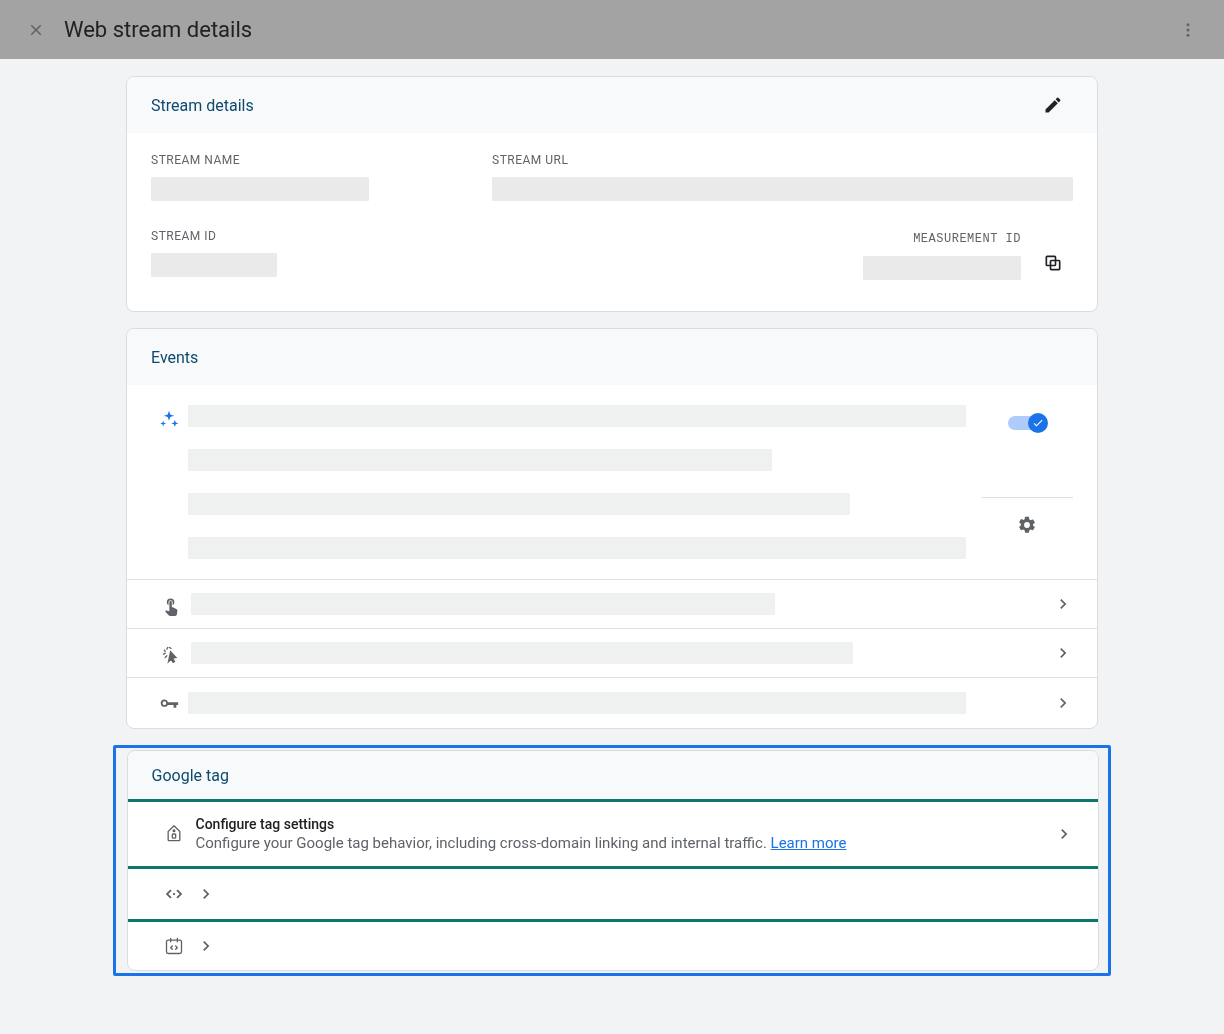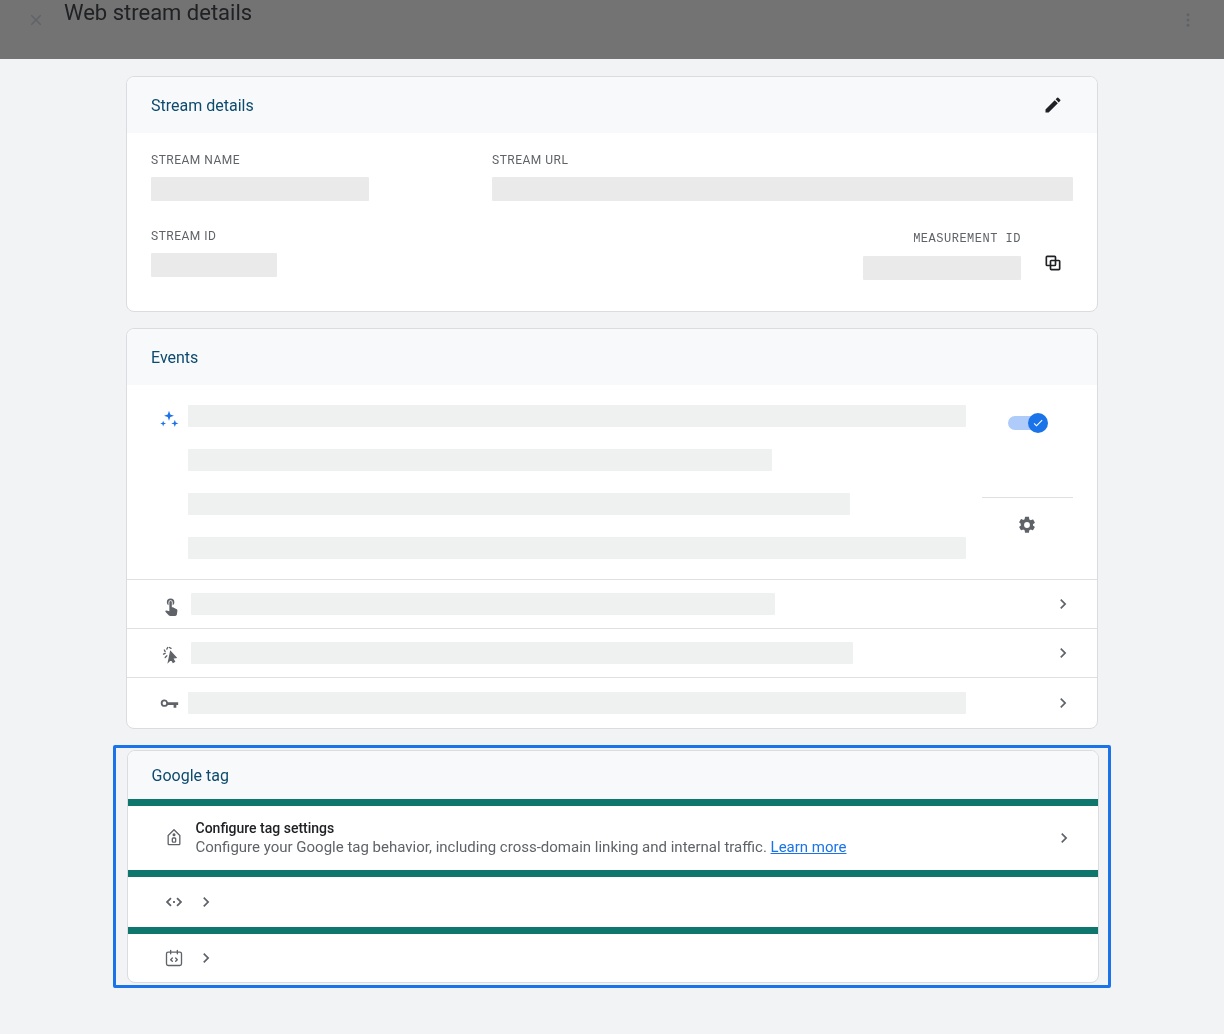--- a/index.html
+++ b/index.html
@@ -1,18 +1,18 @@
 <!DOCTYPE html>
 <html><head>
 <meta charset="utf-8">
 <style>
   * { box-sizing: border-box; }
   html, body { margin:0; padding:0; font-family: Roboto, Arial, sans-serif; background:#fff; color:#202124; }
   body { width:1224px; height:1034px; background:#f1f3f4; position:relative; }
-  .topbar { height:60px; background:#737373; display:flex; padding:0 16px; border-bottom:1px solid #f1f3f4; }
+  .topbar { height:60px; background:#a3a3a3; display:flex; align-items:center; padding:0 16px; border-bottom:1px solid #f1f3f4; }
   .close-btn { width:40px; height:40px; border:none; background:none; display:flex; align-items:center; justify-content:center; cursor:pointer; border-radius:50%; }
   .page-title { font-size:22px; font-weight:400; margin-left:8px; flex:1; }
   .more-btn { width:40px; height:40px; border:none; background:none; cursor:pointer; border-radius:50%; display:flex; align-items:center; justify-content:center; }
   .content { padding:16px 0; }
   .card { width:972px; margin:0 auto 16px auto; background:#fff; border:1px solid #dadce0; border-radius:8px; overflow:hidden; }
   .card-header { background:#f8f9fa; height:56px; display:flex; align-items:center; padding:0 24px; justify-content:space-between; }
   .card-header .title { font-size:16px; color:#0c4a6e; }
   .icon-btn { border:none; background:none; cursor:pointer; width:40px; height:40px; border-radius:50%; display:flex; align-items:center; justify-content:center; }
   .stream-body { padding:20px 24px 28px 24px; }
   .stream-row1 { display:flex; gap:21px; margin-bottom:28px; }
@@ -25,21 +25,21 @@
   
   .events-row, .enh-row { display:flex; align-items:flex-start; padding:12px 24px 12px 24px; border-top:1px solid #e0e0e0; }
   .events-row.first { border-top:none; }
   .row-icon { width:40px; display:flex; justify-content:center; padding-top:4px; }
   .row-main { flex:1; display:flex; flex-direction:column; gap:18px; padding-right:16px; }
   .row-right { width:100px; display:flex; flex-direction:column; align-items:center; justify-content:flex-start; gap:36px; padding-top:8px; position:relative; }
   .row-right .sep { width:100%; border-top:1px solid #e0e0e0; position:absolute; left:0; top:92px; }
   .chev-right-area { width:40px; display:flex; align-items:center; justify-content:center; }
   .skeleton { height:22px; background:#eff0f0; border-radius:1px; }
   .enh-click { display:flex; align-items:center; padding:12px 24px; border-top:1px solid #e0e0e0; cursor:pointer; }
-  .gt-row { display:flex; align-items:center; padding:14px 24px; border-top:7px solid #0f766e; cursor:pointer; }
+  .gt-row { display:flex; align-items:center; padding:14px 24px; border-top:3px solid #0f766e; cursor:pointer; }
   .gt-row .row-icon { width:44px; padding-top:0; }
   .gt-text { flex:1; }
   .gt-title { font-size:14px; font-weight:500; color:#202124; }
   .gt-sub { font-size:15px; color:#5f6368; margin-top:2px; }
   .learn { color:#1a73e8; text-decoration:underline; cursor:pointer; }
   
   .toggle { width:38px; height:20px; position:relative; }
   .toggle-track { position:absolute; left:0; top:3px; width:34px; height:14px; background:#aecbfa; border-radius:7px; }
   .toggle-thumb { position:absolute; right:-2px; top:0; width:20px; height:20px; background:#1a73e8; border-radius:50%; display:flex; align-items:center; justify-content:center; }
   svg { display:block; }

